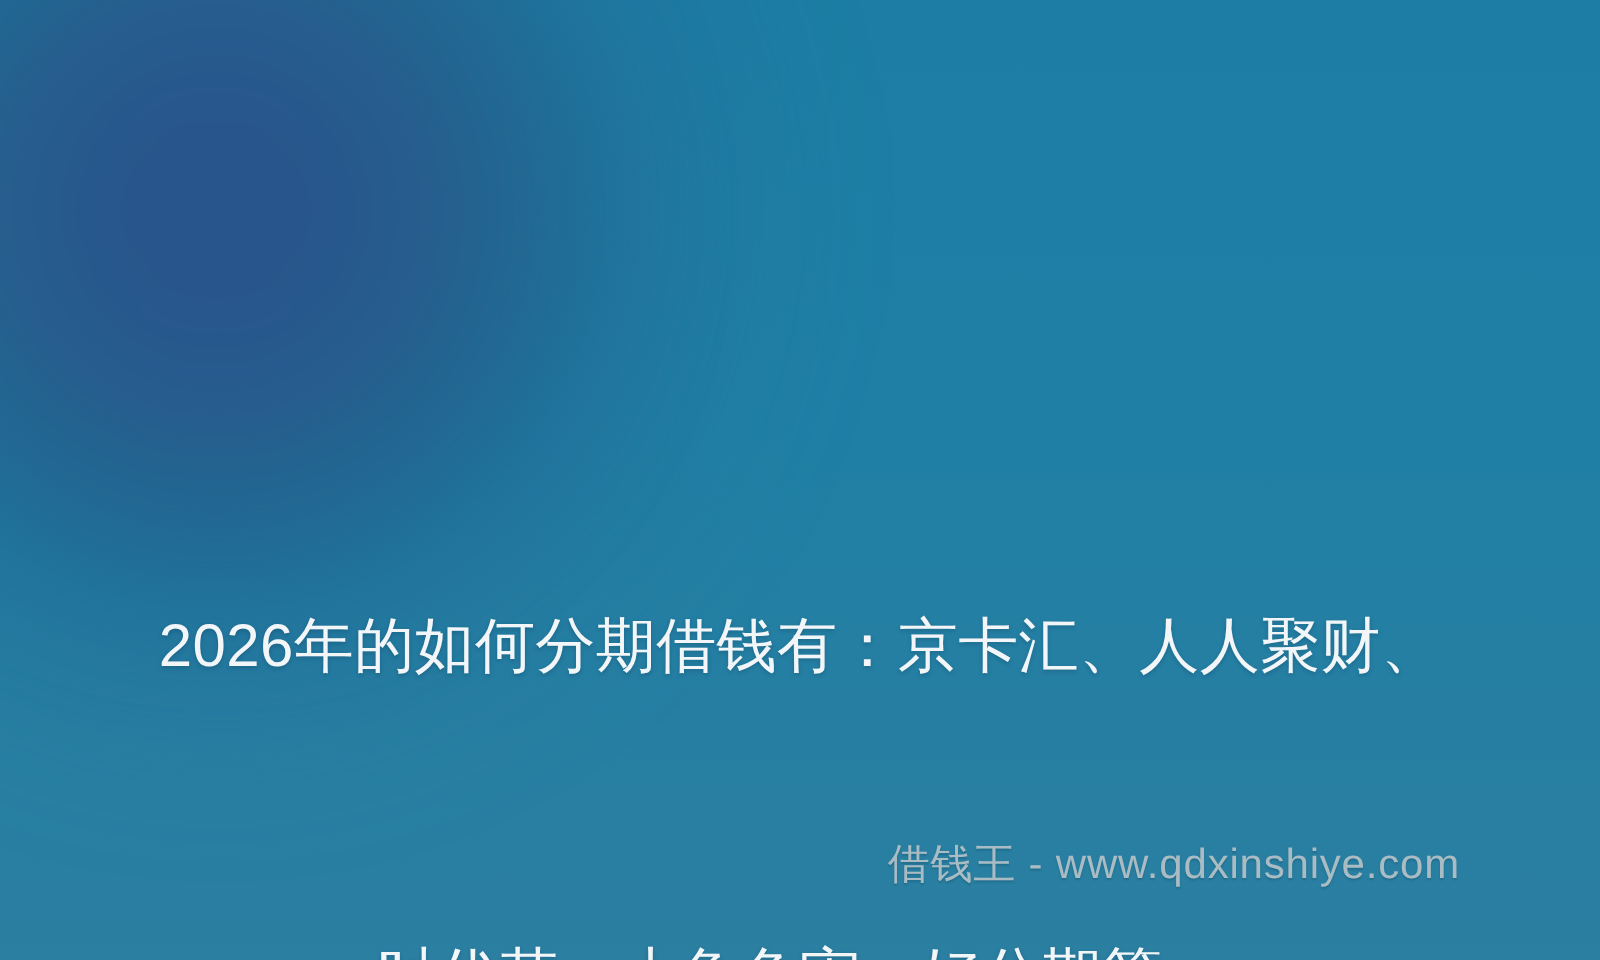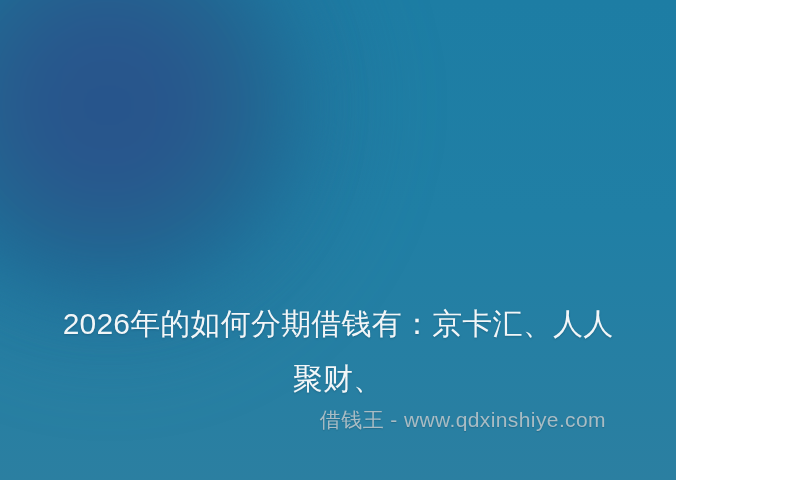--- a/index.html
+++ b/index.html
@@ -3,21 +3,21 @@
 <meta charset="utf-8">
 <title>借钱王</title>
 <style>
   html, body {
     margin: 0;
     padding: 0;
     background: #ffffff;
   }
   #banner {
     position: relative;
-    width: 676px;
+    width: 800px;
     height: 480px;
     overflow: hidden;
     background-color: #1f7fa5;
     font-family: "Liberation Sans", "DejaVu Sans", sans-serif;
     -webkit-font-smoothing: antialiased;
   }
   
   .bg-base {
     position: absolute;
     inset: 0;
@@ -71,21 +71,21 @@
     text-shadow: 0 1px 2px rgba(10,50,75,0.28);
     white-space: pre-wrap;
   }
   .headline-line {
     display: block;
   }
 
   .watermark {
     position: absolute;
     right: 70px;
-    top: 405px;
+    top: 418px;
     color: #a9bcc4;
     font-size: 21px;
     line-height: 30px;
     letter-spacing: 0.4px;
     font-weight: 400;
     white-space: nowrap;
     text-shadow: 0 1px 1px rgba(12,54,80,0.25);
   }
 </style>
 </head>

